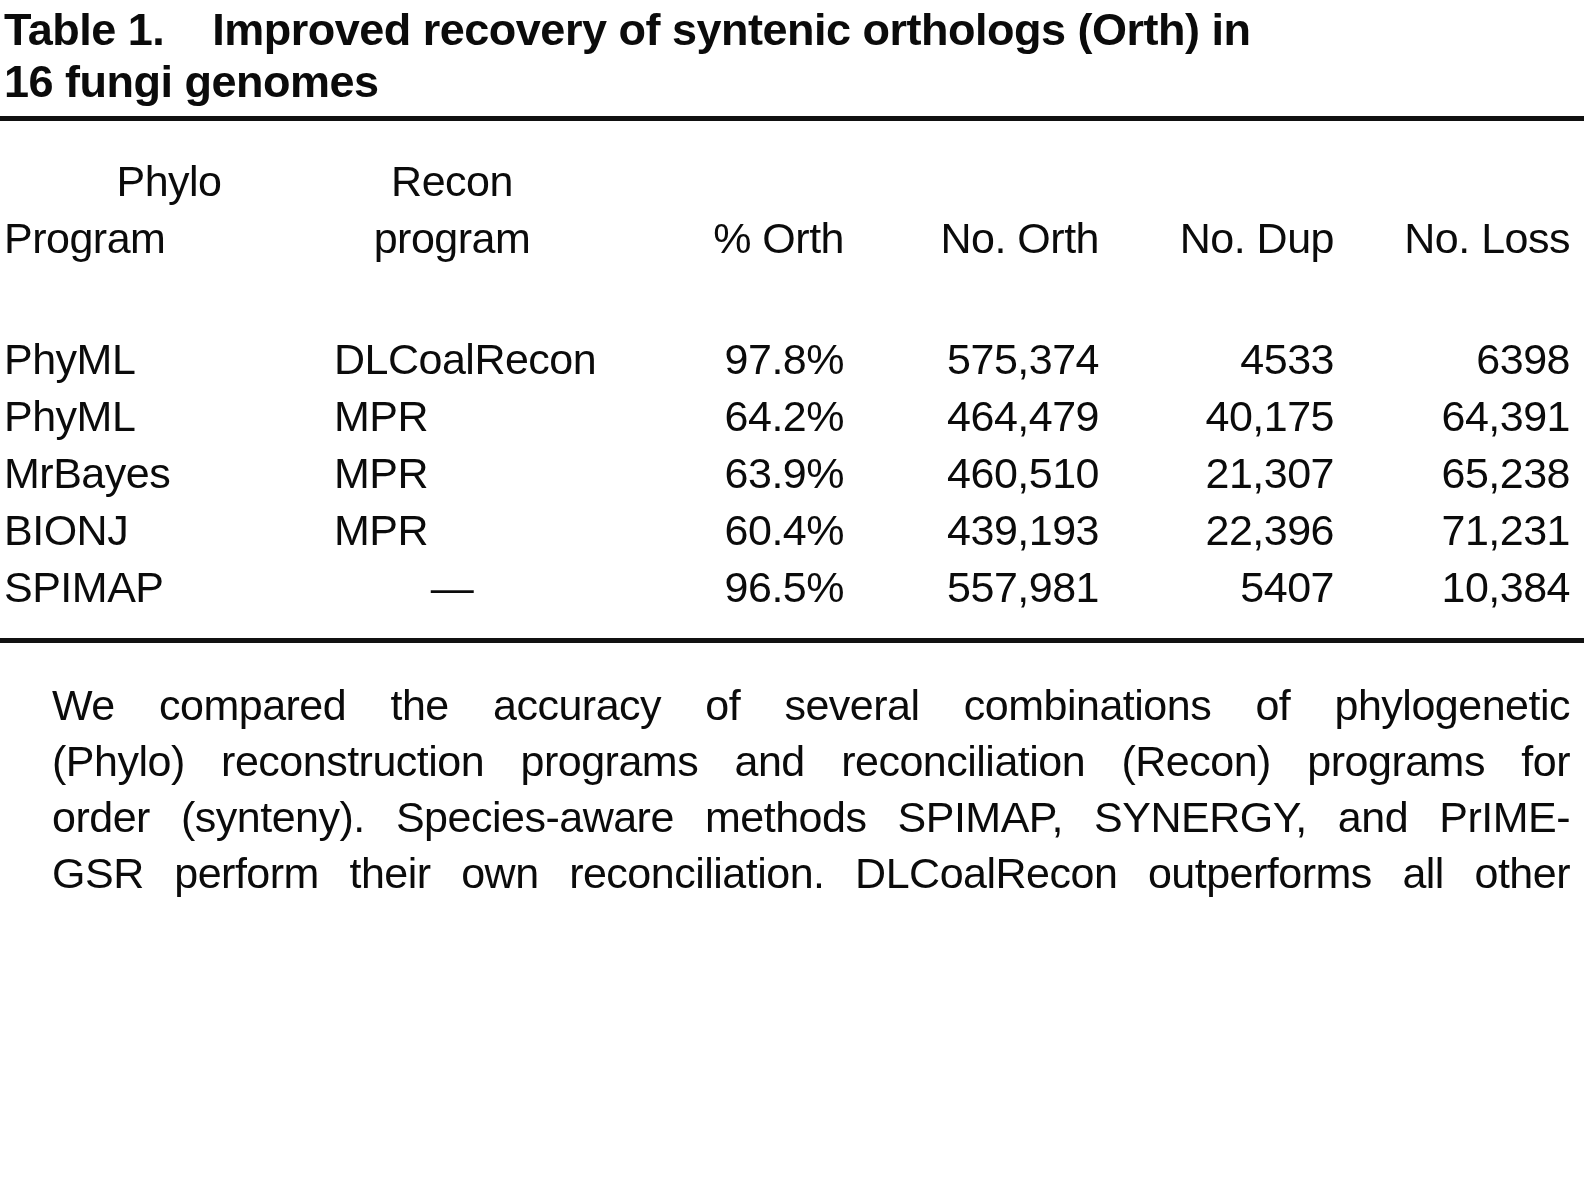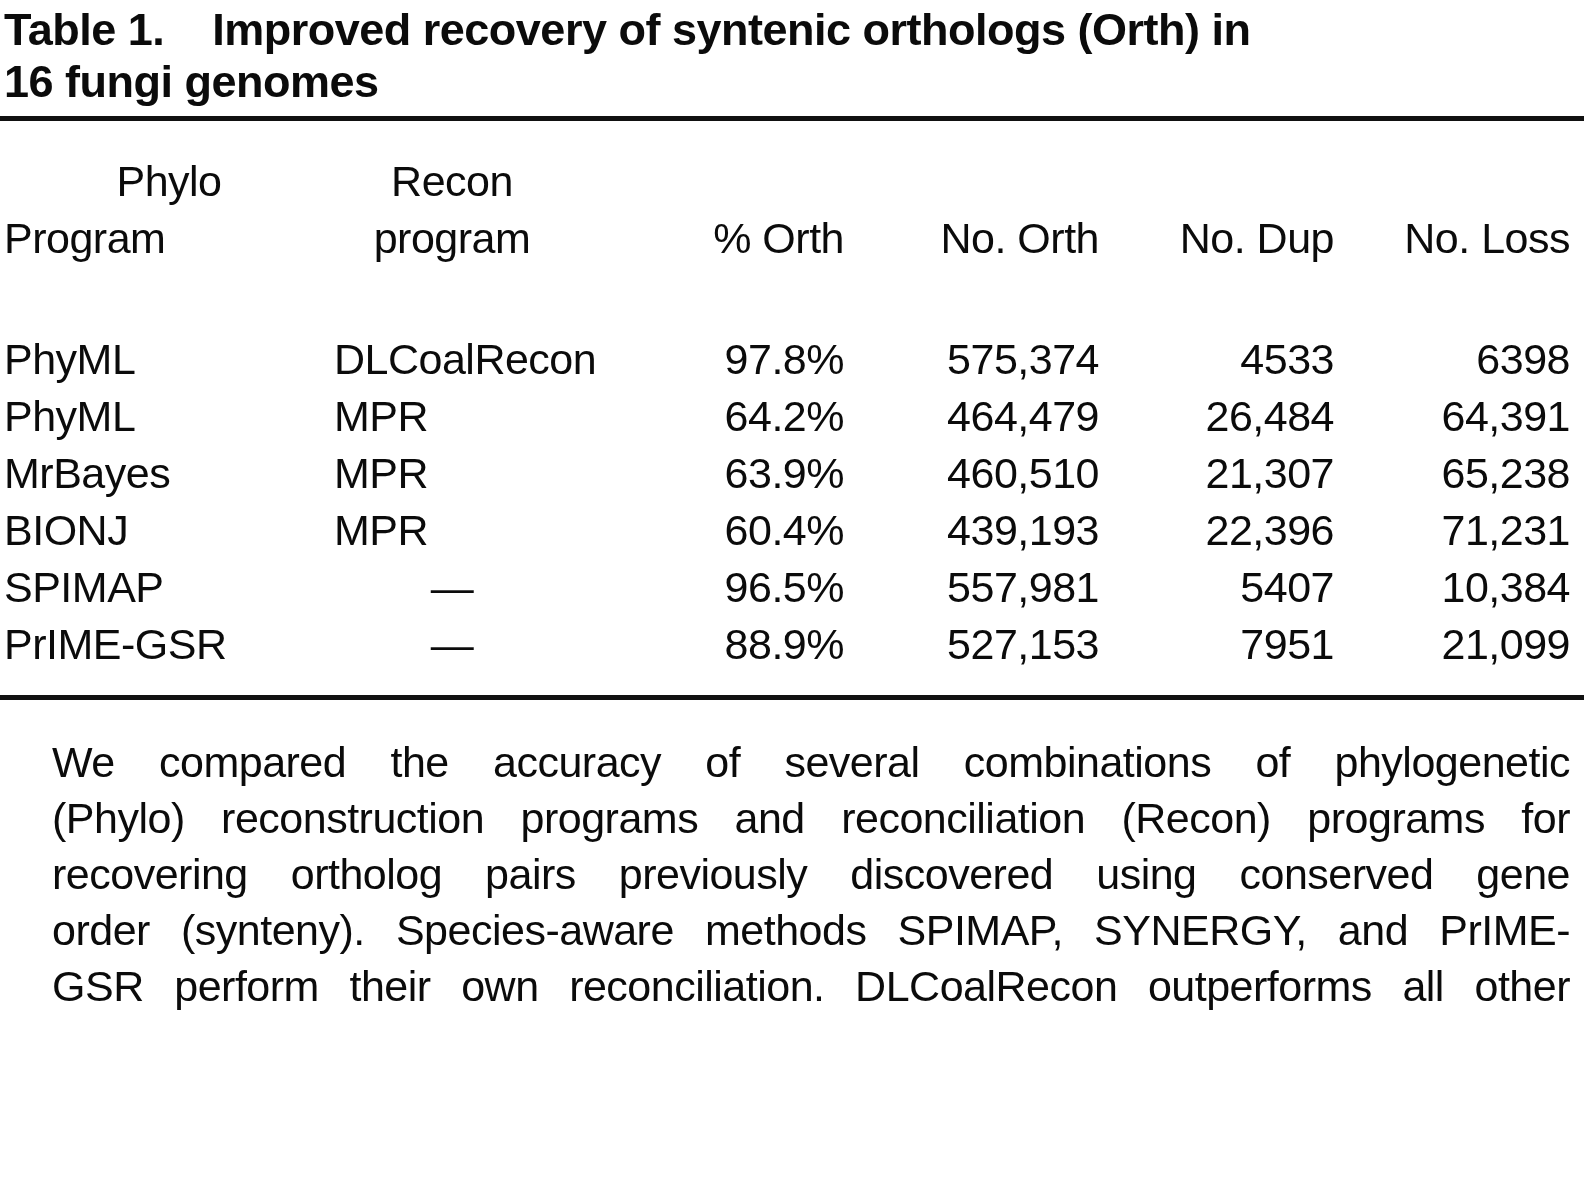--- a/index.html
+++ b/index.html
@@ -132,21 +132,21 @@
         <td class="ar">97.8%</td>
         <td class="ar">575,374</td>
         <td class="ar">4533</td>
         <td class="ar">6398</td>
       </tr>
       <tr>
         <td class="al">PhyML</td>
         <td class="al">MPR</td>
         <td class="ar">64.2%</td>
         <td class="ar">464,479</td>
-        <td class="ar">26,484</td>
+        <td class="ar">40,175</td>
         <td class="ar">64,391</td>
       </tr>
       <tr>
         <td class="al">MrBayes</td>
         <td class="al">MPR</td>
         <td class="ar">63.9%</td>
         <td class="ar">460,510</td>
         <td class="ar">21,307</td>
         <td class="ar">65,238</td>
       </tr>
@@ -159,34 +159,25 @@
         <td class="ar">71,231</td>
       </tr>
       <tr>
         <td class="al">SPIMAP</td>
         <td class="al cell-dash">—</td>
         <td class="ar">96.5%</td>
         <td class="ar">557,981</td>
         <td class="ar">5407</td>
         <td class="ar">10,384</td>
       </tr>
-      <tr>
-        <td class="al">PrIME-GSR</td>
-        <td class="al cell-dash">—</td>
-        <td class="ar">88.9%</td>
-        <td class="ar">527,153</td>
-        <td class="ar">7951</td>
-        <td class="ar">21,099</td>
-      </tr>
     </tbody>
   </table>
 
   <div class="rule"></div>
 
   <div class="footnote">
     <div class="fn-line">We compared the accuracy of several combinations of phylogenetic</div>
     <div class="fn-line">(Phylo) reconstruction programs and reconciliation (Recon) programs for</div>
-    <div class="fn-line">recovering ortholog pairs previously discovered using conserved gene</div>
     <div class="fn-line">order (synteny). Species-aware methods SPIMAP, SYNERGY, and PrIME-</div>
     <div class="fn-line">GSR perform their own reconciliation. DLCoalRecon outperforms all other</div>
   </div>
 
 </div>
 
 </body></html>

